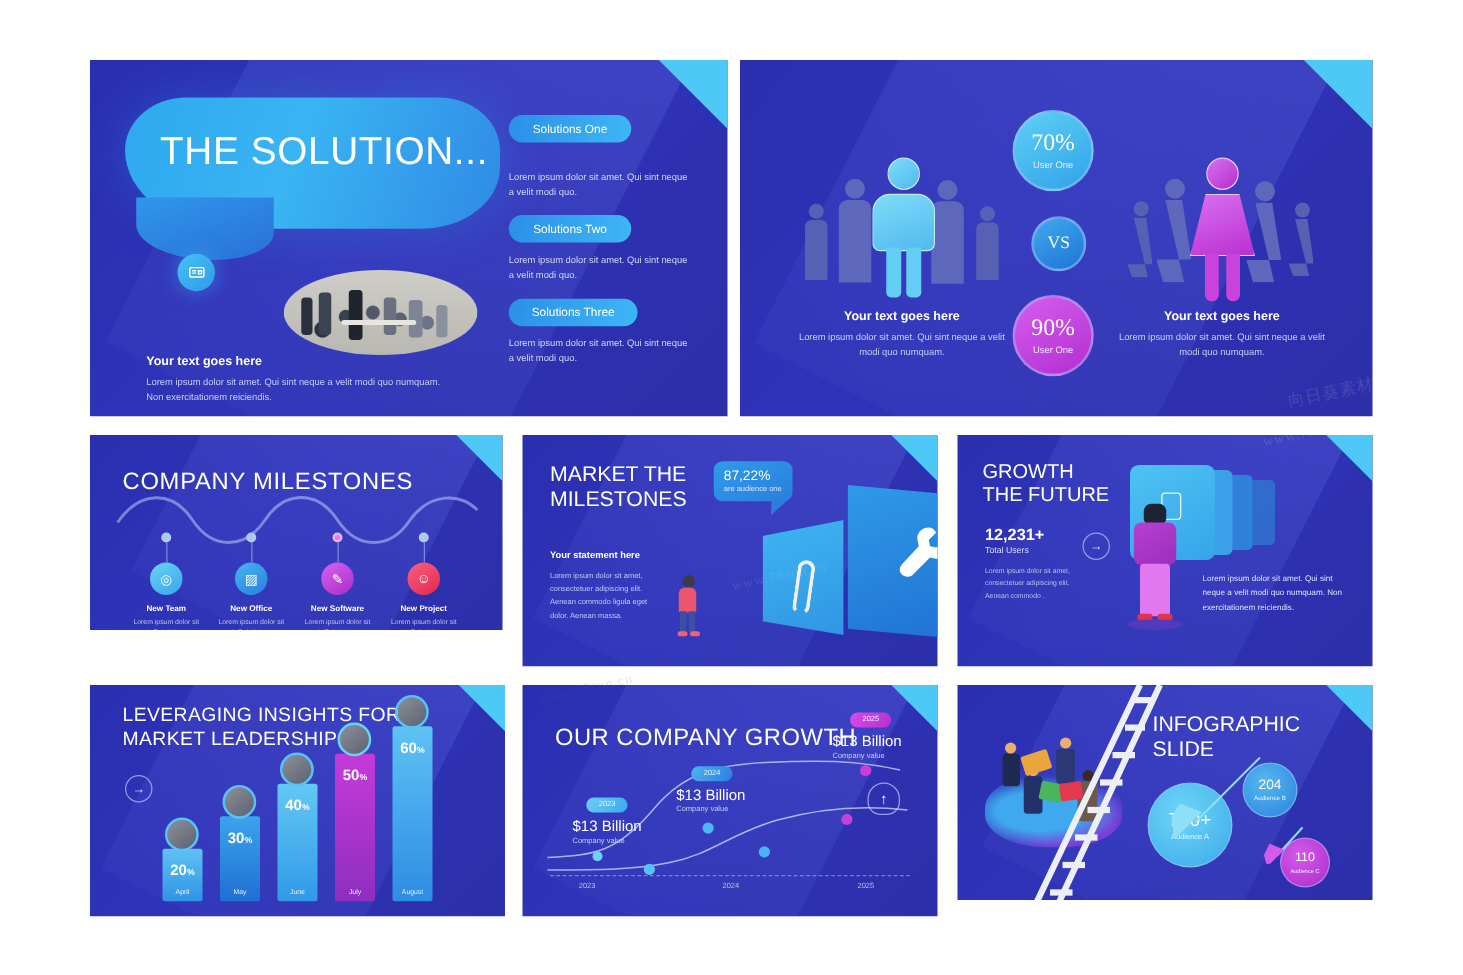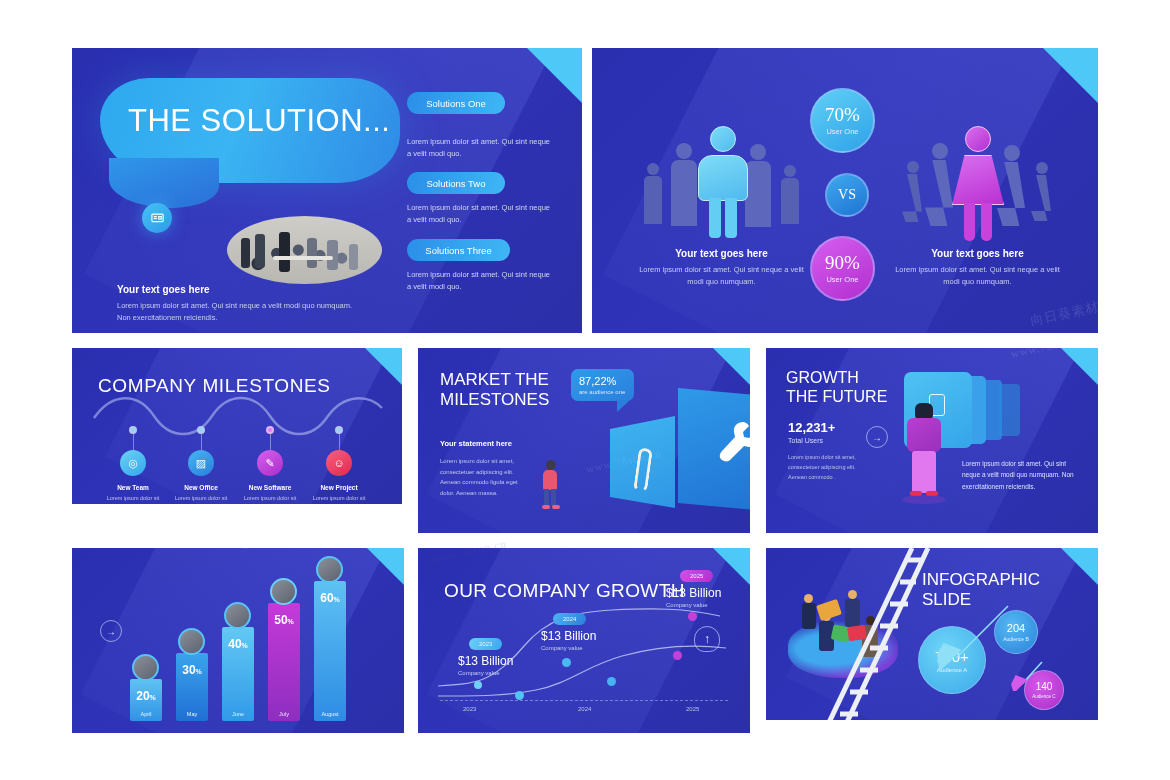--- a/index.html
+++ b/index.html
@@ -490,20 +490,24 @@
     <div style="position:absolute;left:22px;top:72px;font-size:13px;color:#ffffff;font-weight:bold;z-index:5;">12,231+</div>
     <div style="position:absolute;left:22px;top:89px;font-size:7px;color:#d7deff;z-index:5;">Total Users</div>
     <div style="position:absolute;left:22px;top:105px;width:72px;font-size:5.5px;line-height:1.8;color:#b8c2e8;z-index:5;">Lorem ipsum dolor sit amet, consectetuer adipiscing elit. Aenean commodo .</div>
     <div class="arrow-btn" style="left:100px;top:78px;">→</div>
 
     <div style="position:absolute;left:196px;top:110px;width:120px;font-size:6.5px;line-height:1.75;color:#dbe3ff;z-index:6;">Lorem ipsum dolor sit amet. Qui sint neque a velit modi quo numquam. Non exercitationem reiciendis.</div>
   </div>
 
   <div class="slide" id="s6">
     <div class="corner"></div>
+    <div class="s-title" style="left:26px;top:16px;font-size:15.5px;letter-spacing:.3px;">
+      <div>LEVERAGING INSIGHTS FOR</div>
+      <div>MARKET LEADERSHIP</div>
+    </div>
     <div class="arrow-btn" style="left:28px;top:72px;">→</div>
 
     <div class="bar" style="left:58px; height:42px;  background:linear-gradient(180deg,#5fc2f2,#2f93e6);">
       <div class="val">20<sub>%</sub></div>
       <div class="mon">April</div>
     </div>
     <div class="bar-photo" style="left:60px; top:106px;"></div>
 
     <div class="bar" style="left:104px; height:68px; background:linear-gradient(180deg,#3ba4ec,#1f6fd4);">
       <div class="val">30<sub>%</sub></div>
@@ -615,21 +619,21 @@
 
     <div class="bubble" style="left:152px;top:78px;width:68px;height:68px;background:radial-gradient(circle at 40% 35%,#6fd5f7,#3aa9ea);">
       <div class="bv">700+</div>
       <div class="bl">Audience A</div>
     </div>
     <div class="bubble" style="left:228px;top:62px;width:44px;height:44px;background:radial-gradient(circle at 40% 35%,#55b9f1,#2a82dc);">
       <div class="bv" style="font-size:11px;">204</div>
       <div class="bl" style="font-size:5px;">Audience B</div>
     </div>
     <div class="bubble" style="left:258px;top:122px;width:40px;height:40px;background:radial-gradient(circle at 40% 35%,#d45aea,#ab2cc8);">
-      <div class="bv" style="font-size:10px;">140</div>
+      <div class="bv" style="font-size:10px;">110</div>
       <div class="bl" style="font-size:4.5px;">Audience C</div>
     </div>
 
     <svg style="position:absolute;left:150px;top:48px;width:130px;height:95px;z-index:6;" viewBox="0 0 130 95">
       <g stroke="#8fe0f7" stroke-width="1.6" fill="#8fe0f7">
         <line x1="40" y1="62" x2="92" y2="10"></line>
         <polygon points="28,48 44,54 34,64 24,74 22,58"></polygon>
         <line x1="106" y1="88" x2="126" y2="66"></line>
         <polygon points="100,80 110,84 104,90 98,96 96,88" fill="#d45aea" stroke="#d45aea"></polygon>
       </g>

